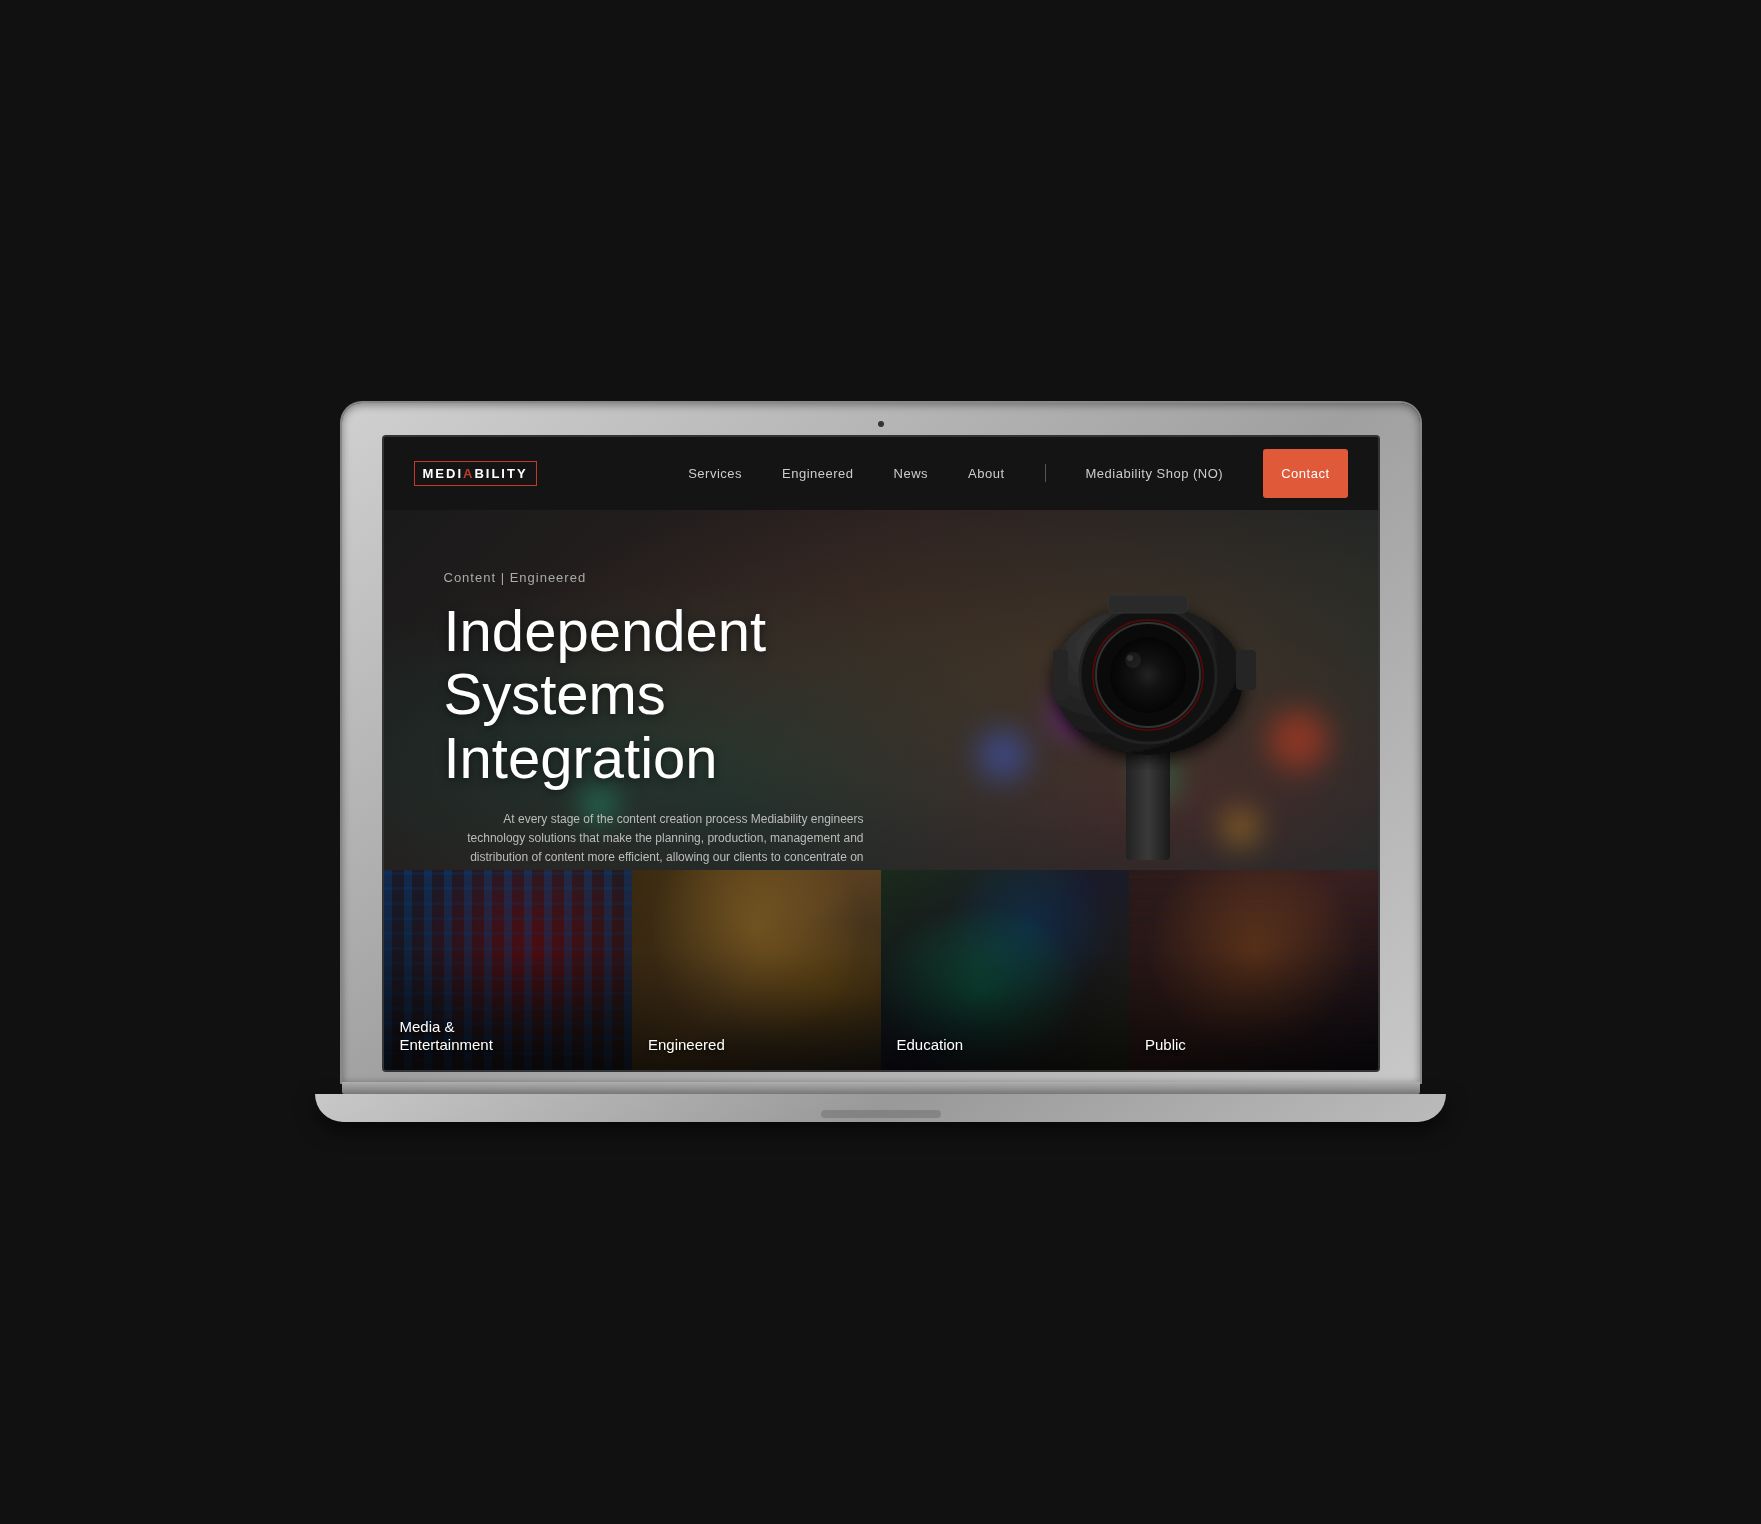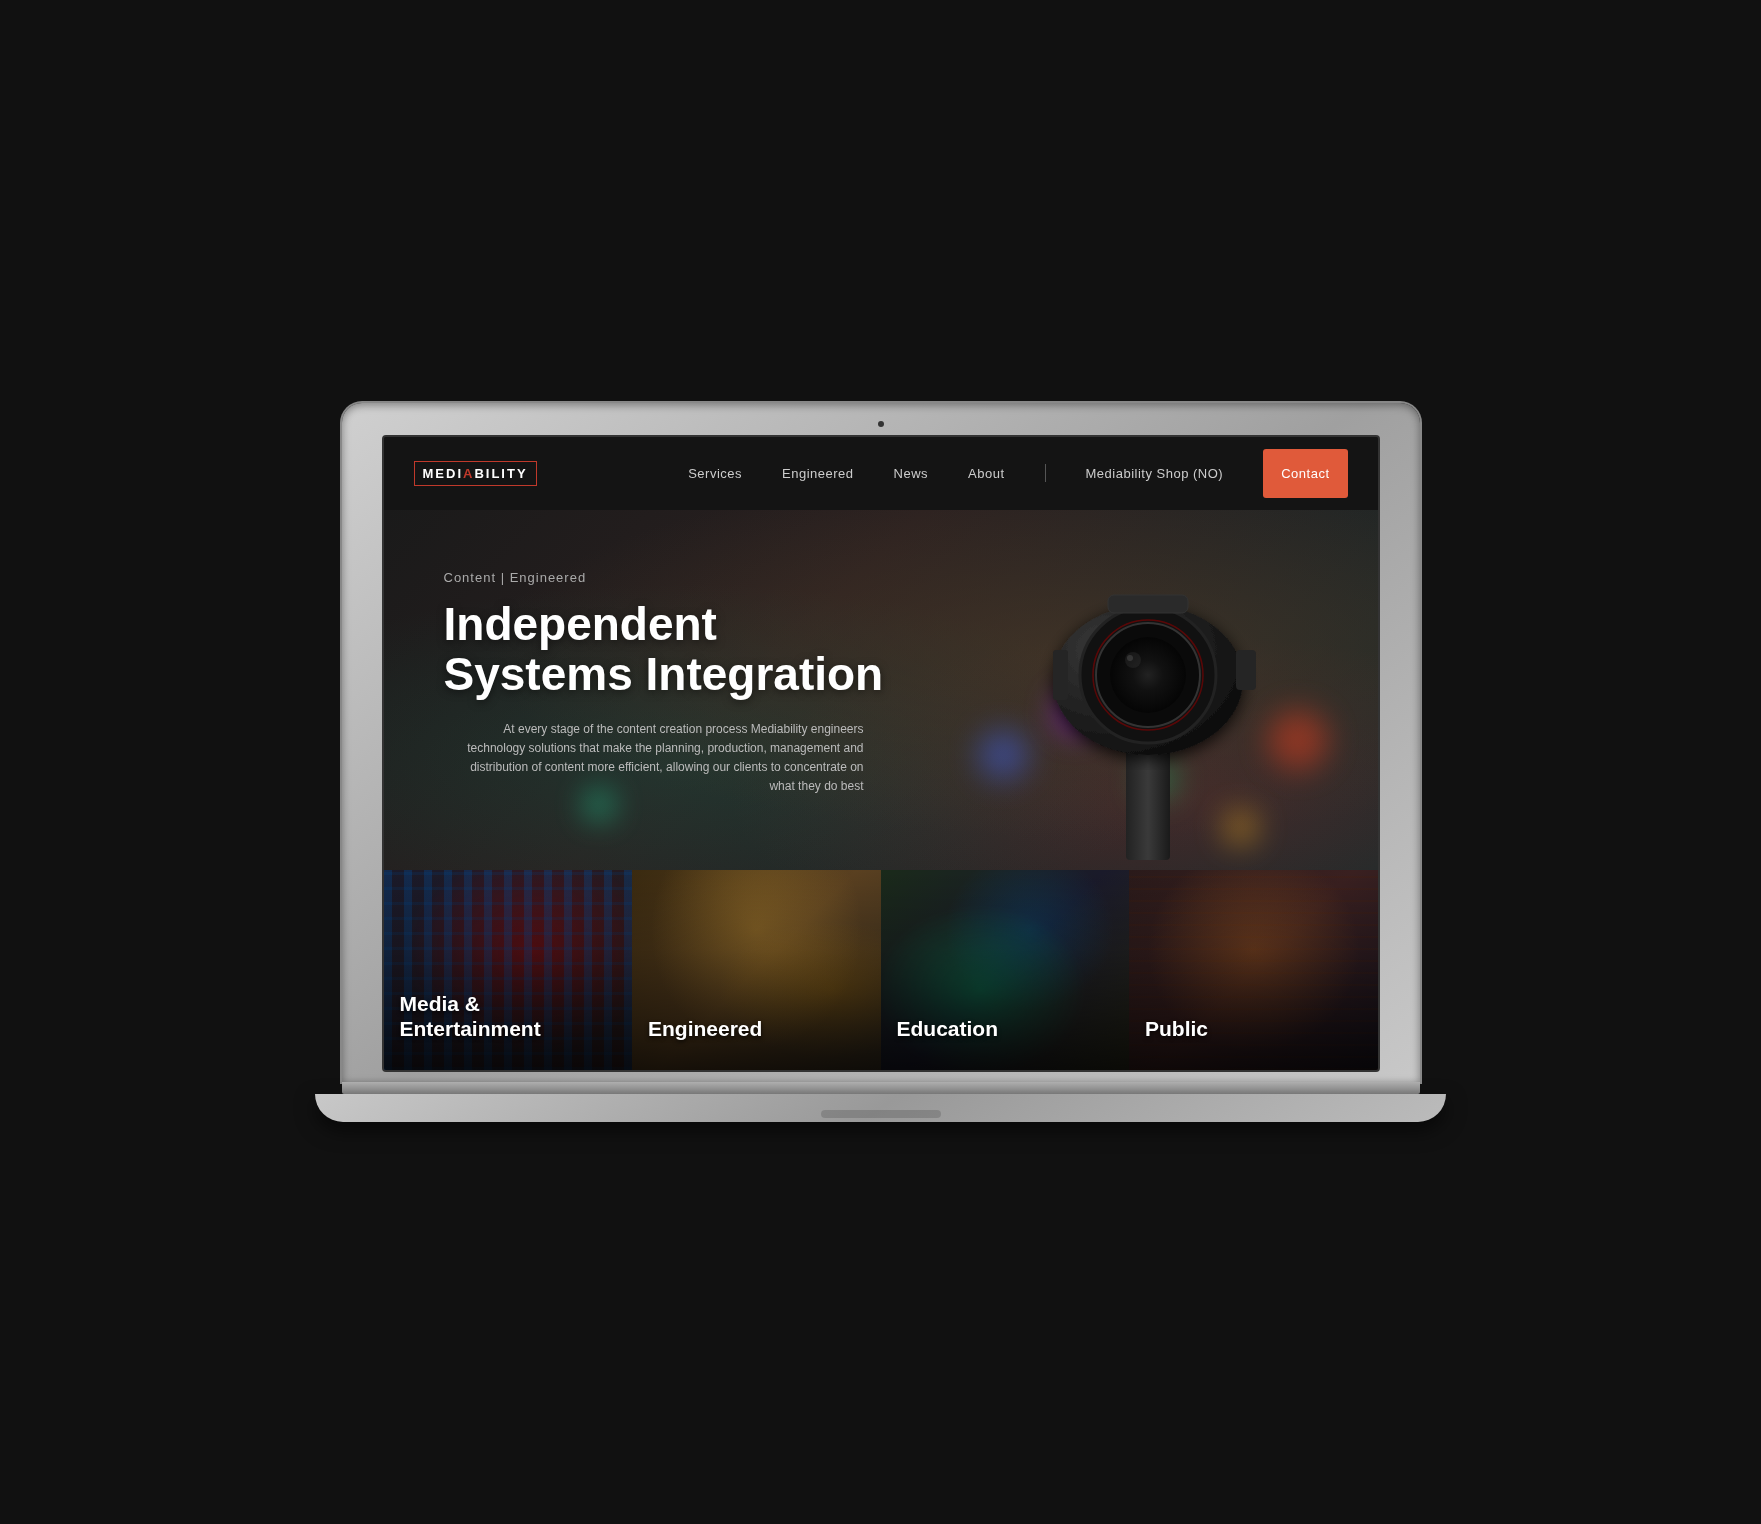--- a/index.html
+++ b/index.html
@@ -122,22 +122,22 @@
     }
 
     .hero-tagline {
       color: #aaa;
       font-size: 13px;
       letter-spacing: 1px;
       margin-bottom: 14px;
     }
 
     .hero-title {
-      font-size: 46px;
-      font-weight: 700;
+      font-size: 58px;
+      font-weight: 400;
       color: #fff;
       line-height: 1.1;
       margin-bottom: 20px;
       text-shadow: 0 2px 8px rgba(0,0,0,0.5);
     }
 
     .hero-desc {
       color: #bbb;
       font-size: 12px;
       line-height: 1.6;
@@ -164,25 +164,25 @@
     }
 
     .cat-overlay {
       position: absolute;
       inset: 0;
       background: linear-gradient(to top, rgba(0,0,0,0.75) 0%, rgba(0,0,0,0.2) 60%, transparent 100%);
     }
 
     .cat-label {
       position: absolute;
-      bottom: 28px;
+      bottom: 16px;
       left: 16px;
       color: #fff;
-      font-size: 21px;
-      font-weight: 700;
+      font-size: 15px;
+      font-weight: 400;
       text-shadow: 0 2px 4px rgba(0,0,0,0.8);
       line-height: 1.2;
     }
 
     
     .cat-media .cat-bg {
       background: 
         radial-gradient(ellipse at 60% 40%, rgba(180,0,0,0.4) 0%, transparent 60%),
         linear-gradient(135deg, #1a1a2a, #2a1a1a);
     }

